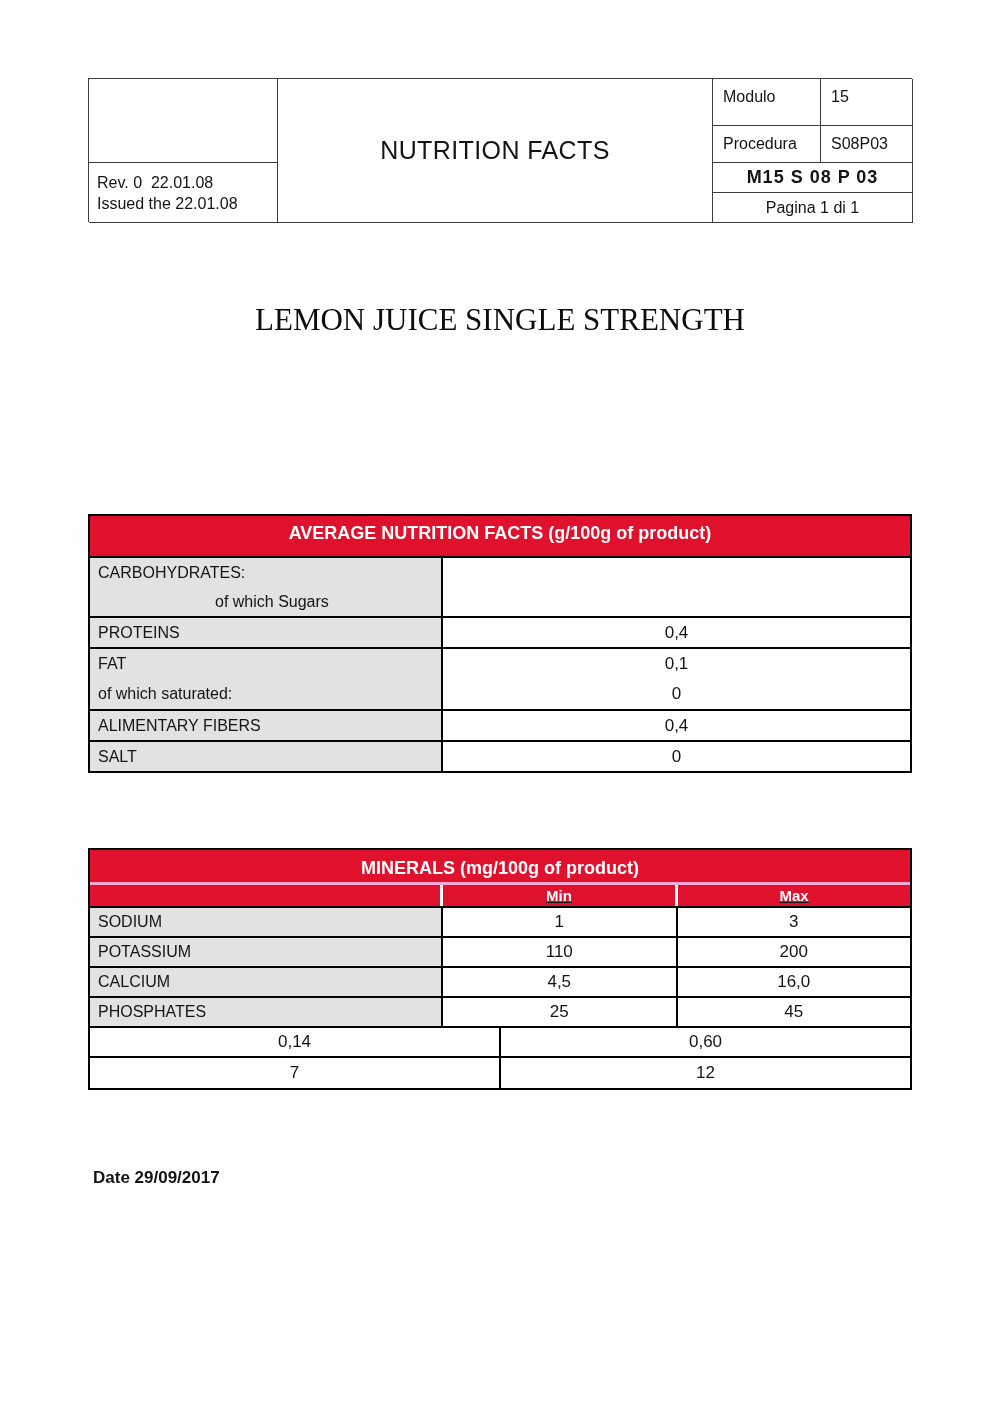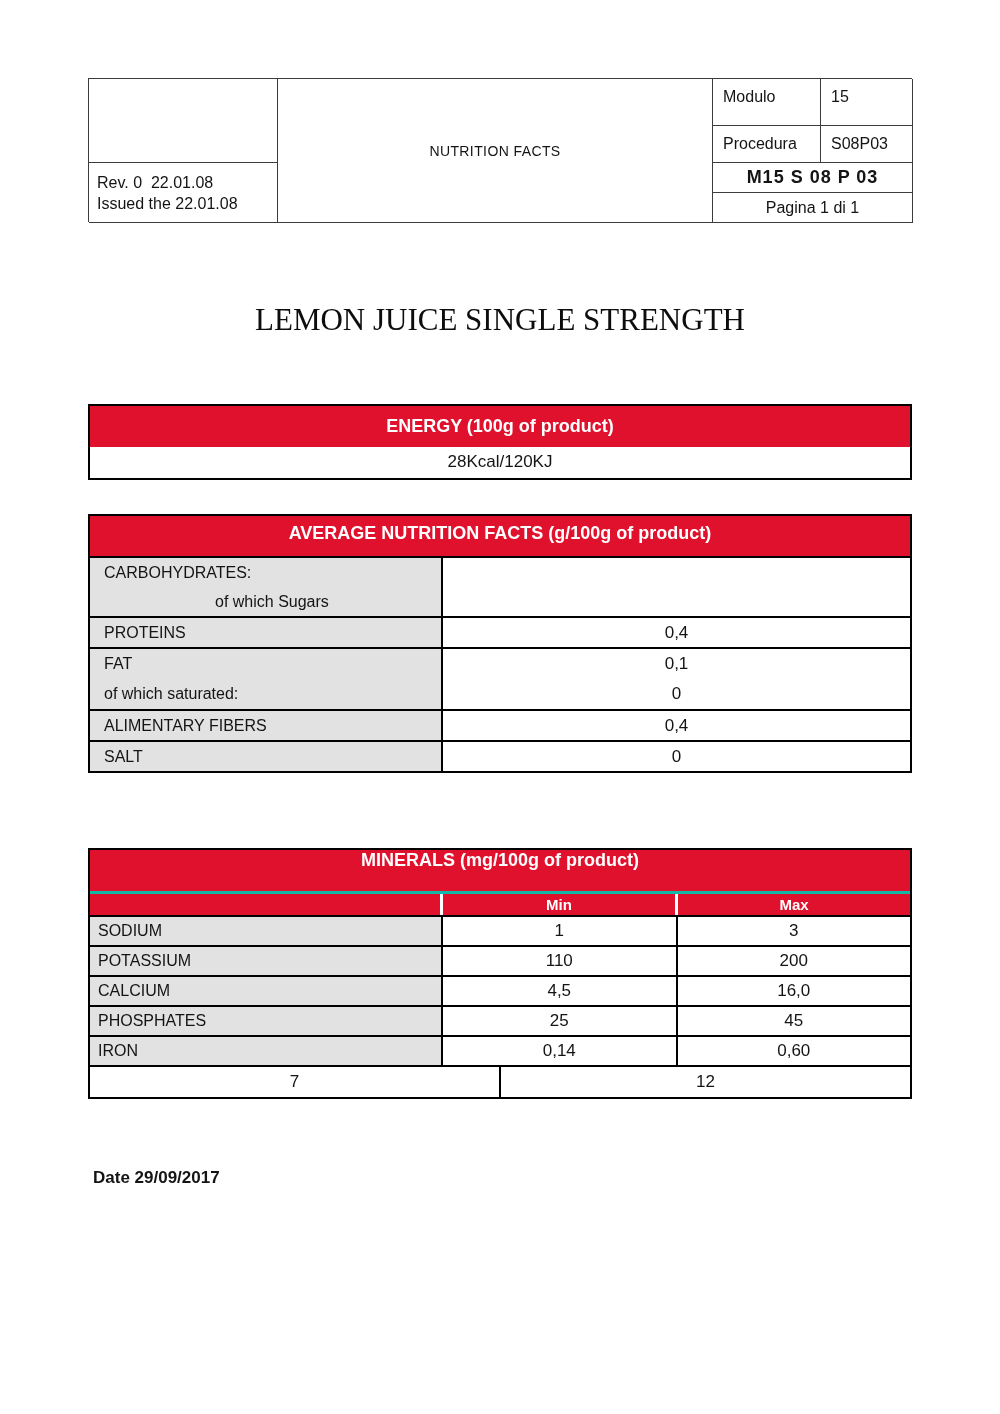--- a/index.html
+++ b/index.html
@@ -36,21 +36,21 @@
   }
   .hcell {
     border-right: 1px solid var(--hdr-border);
     border-bottom: 1px solid var(--hdr-border);
     display: flex; align-items: center;
     overflow: hidden;
   }
   .hc-logo   { grid-column: 1; grid-row: 1 / 3; }
   .hc-rev    { grid-column: 1; grid-row: 3 / 5; flex-direction: column; align-items: flex-start; justify-content: center; padding-left: 8px; line-height: 21px; }
   .hc-rev .rev-line { white-space: pre; }
-  .hc-nf     { grid-column: 2; grid-row: 1 / 5; justify-content: center; font-size: 14px; letter-spacing: 0.4px; }
+  .hc-nf     { grid-column: 2; grid-row: 1 / 5; justify-content: center; font-size: 25px; letter-spacing: 0.4px; }
   .hc-top    { align-items: flex-start; padding-top: 9px; padding-left: 10px; }
   .hc-mid    { padding-left: 10px; }
   .hc-code   { grid-column: 3 / 5; grid-row: 3; justify-content: center; font-weight: bold; font-size: 18px; letter-spacing: 1px; }
   .hc-pagina { grid-column: 3 / 5; grid-row: 4; justify-content: center; }
 
   
   .doc-title {
     position: absolute; left: 0; top: 302px; width: 1000px;
     text-align: center;
     font-family: Liberation Serif, serif;
@@ -78,28 +78,28 @@
     background: #ffffff;
   }
 
   
   .nutrition-table { top: 514px; }
   .nutrition-table .red-band { height: 42px; padding-top: 7px; border-bottom: 2px solid var(--border); }
   .ngroup { display: flex; border-bottom: 2px solid var(--border); }
   .ngroup:last-child { border-bottom: none; }
   .nlabels { width: 353px; background: var(--cell-gray); border-right: 2px solid var(--border); }
   .nvalues { flex: 1; background: #ffffff; }
-  .nline  { height: 29px; display: flex; align-items: center; padding-left: 14px; font-size: 16px; }
+  .nline  { height: 29px; display: flex; align-items: center; padding-left: 8px; font-size: 16px; }
   .nline.indent { padding-left: 125px; }
   .nval   { height: 29px; display: flex; align-items: center; justify-content: center; font-size: 17px; }
 
   
   .minerals-table { top: 848px; }
-  .minerals-table .red-band { height: 44px; border-bottom: 3px solid #14b8a6; }
-  .mhead { display: flex; background: var(--red); height: 23px; border-bottom: 2px solid var(--border); }
+  .minerals-table .red-band { height: 35px; padding-top: 8px; border-bottom: 3px solid #f9a8d4; }
+  .mhead { display: flex; background: var(--red); height: 23px; border-bottom: 2px solid var(--border); text-decoration: underline; }
   .mhead .mh-spacer { width: 353px; border-right: 3px solid #ffffff; }
   .mhead .mh-col {
     flex: 1; color: #ffffff; font-weight: bold; font-size: 15px;
     display: flex; align-items: center; justify-content: center;
   }
   .mhead .mh-col.first { border-right: 3px solid #ffffff; }
   .mrow { display: flex; border-bottom: 2px solid var(--border); height: 30px; }
   .mrow:last-child { border-bottom: none; }
   .mlabel {
     width: 353px; background: var(--cell-gray); border-right: 2px solid var(--border);
@@ -132,24 +132,20 @@
     <div class="hcell hc-top" style="grid-column:3;grid-row:1;">Modulo</div>
     <div class="hcell hc-top" style="grid-column:4;grid-row:1;">15</div>
     <div class="hcell hc-mid" style="grid-column:3;grid-row:2;">Procedura</div>
     <div class="hcell hc-mid" style="grid-column:4;grid-row:2;">S08P03</div>
     <div class="hcell hc-code">M15 S 08 P 03</div>
     <div class="hcell hc-pagina">Pagina 1 di 1</div>
   </div>
 
   <div class="doc-title">LEMON JUICE SINGLE STRENGTH</div>
 
-  <div class="block energy-table">
-    <div class="red-band">ENERGY (100g of product)</div>
-    <div class="energy-value">28Kcal/120KJ</div>
-  </div>
 
   <div class="block nutrition-table">
     <div class="red-band">AVERAGE NUTRITION FACTS (g/100g of product)</div>
 
     <div class="ngroup">
       <div class="nlabels">
         <div class="nline">CARBOHYDRATES:</div>
         <div class="nline indent">of which Sugars</div>
       </div>
     </div>
@@ -216,21 +212,20 @@
       <div class="mlabel">CALCIUM</div>
       <div class="mval first">4,5</div>
       <div class="mval">16,0</div>
     </div>
     <div class="mrow">
       <div class="mlabel">PHOSPHATES</div>
       <div class="mval first">25</div>
       <div class="mval">45</div>
     </div>
     <div class="mrow">
-      <div class="mlabel">IRON</div>
       <div class="mval first">0,14</div>
       <div class="mval">0,60</div>
     </div>
     <div class="mrow">
       <div class="mval first">7</div>
       <div class="mval">12</div>
     </div>
   </div>
 
   <div class="date-line">Date 29/09/2017</div>

